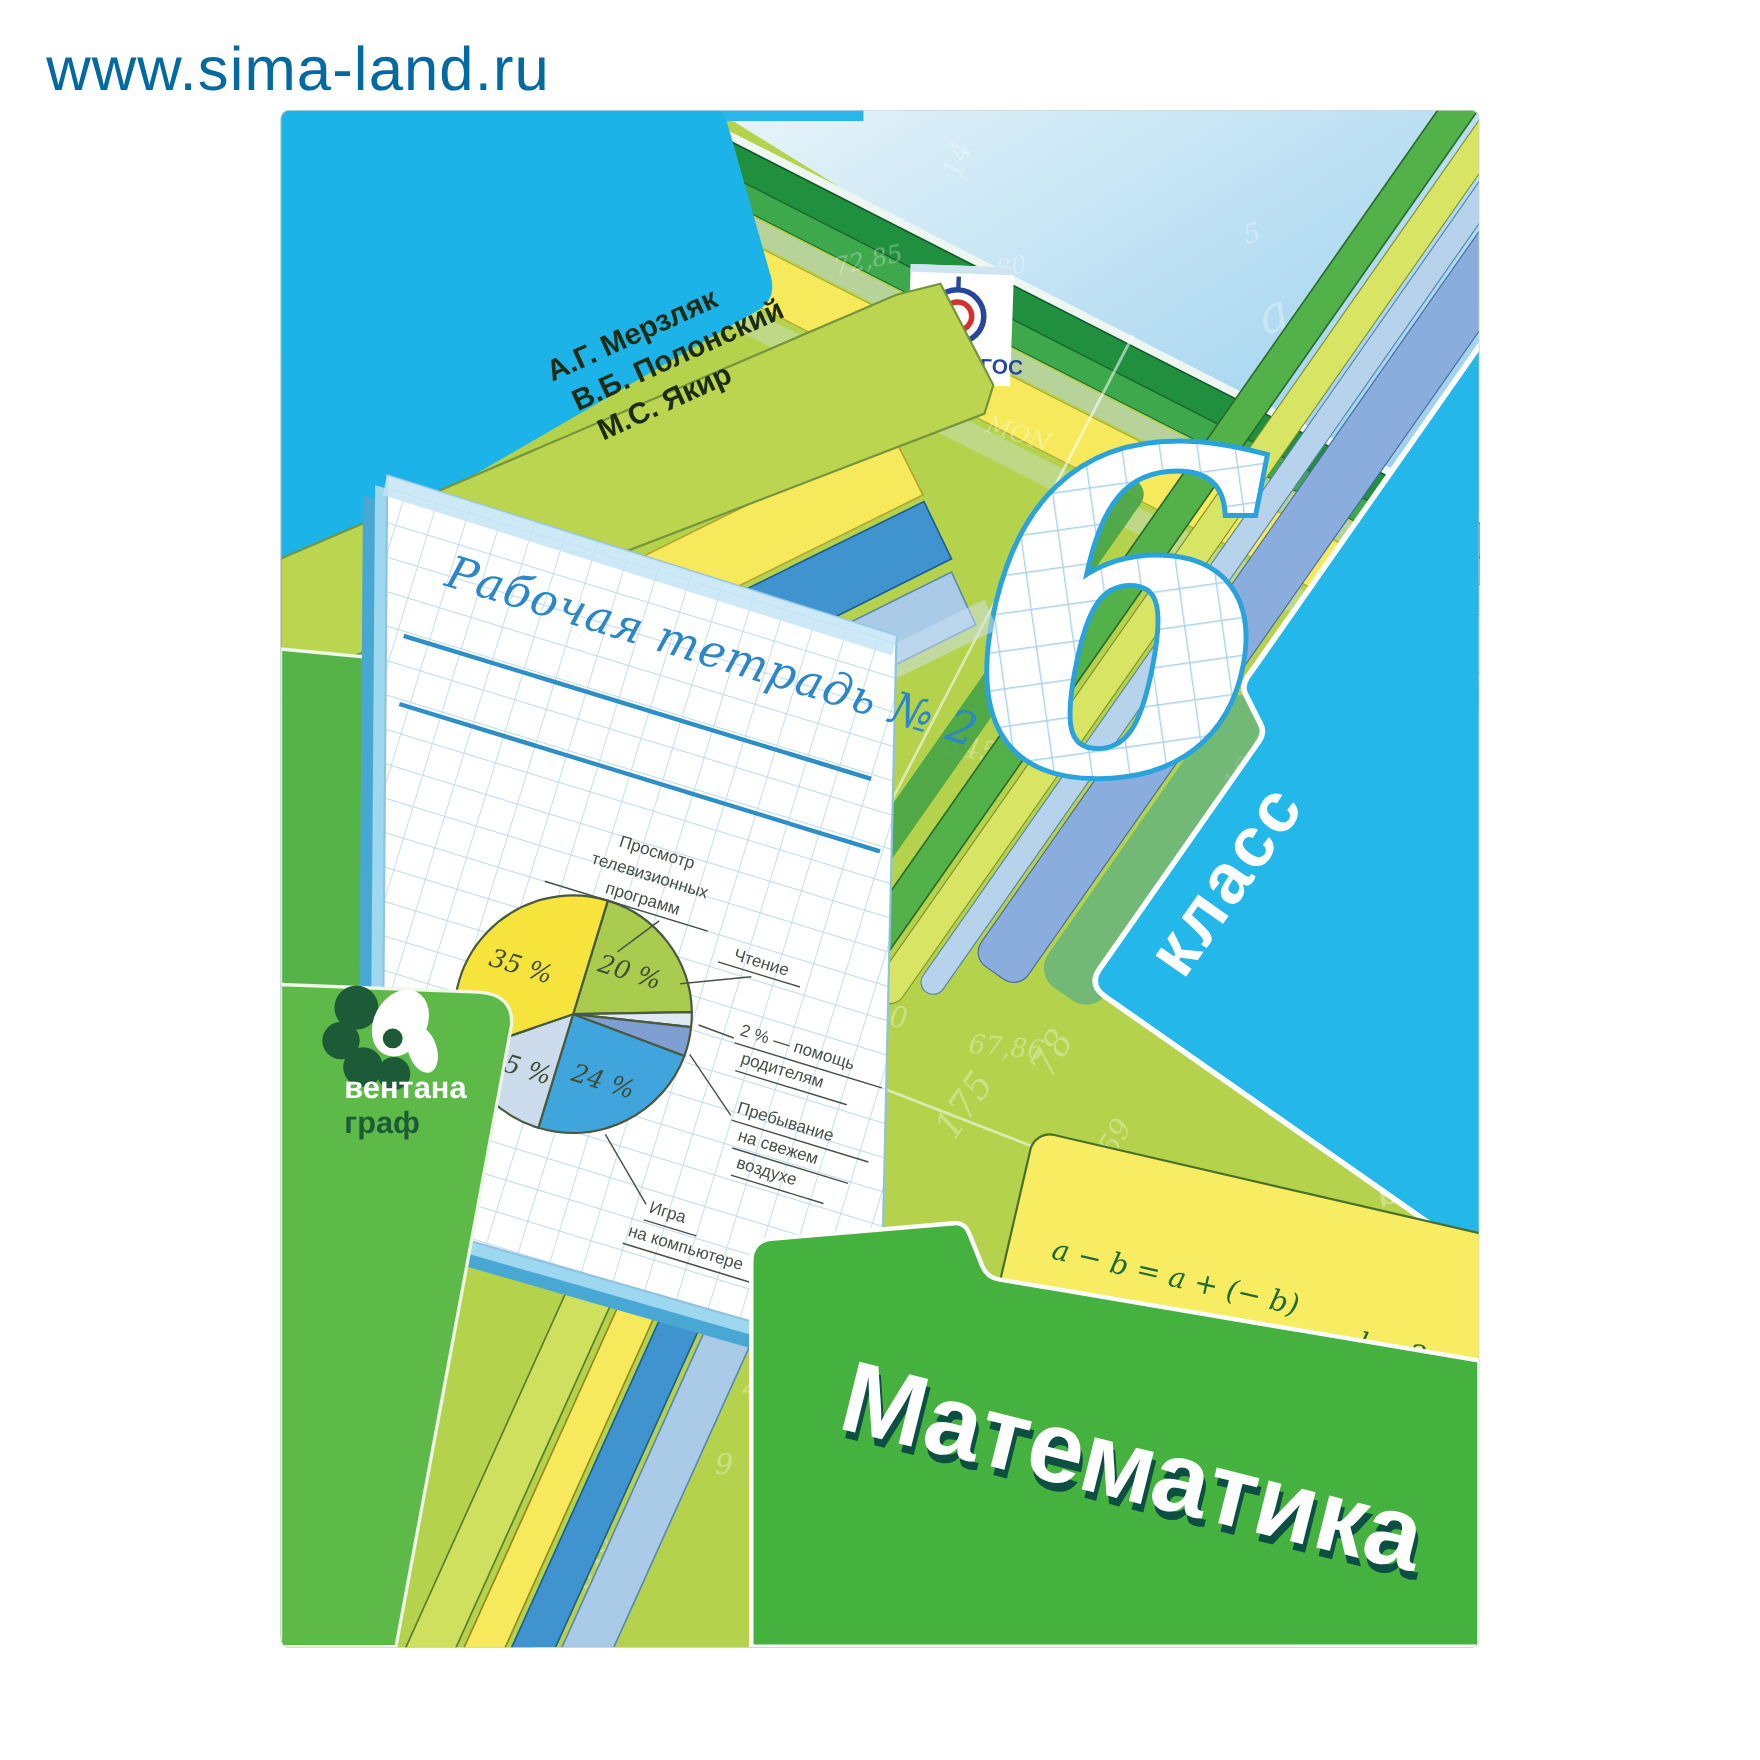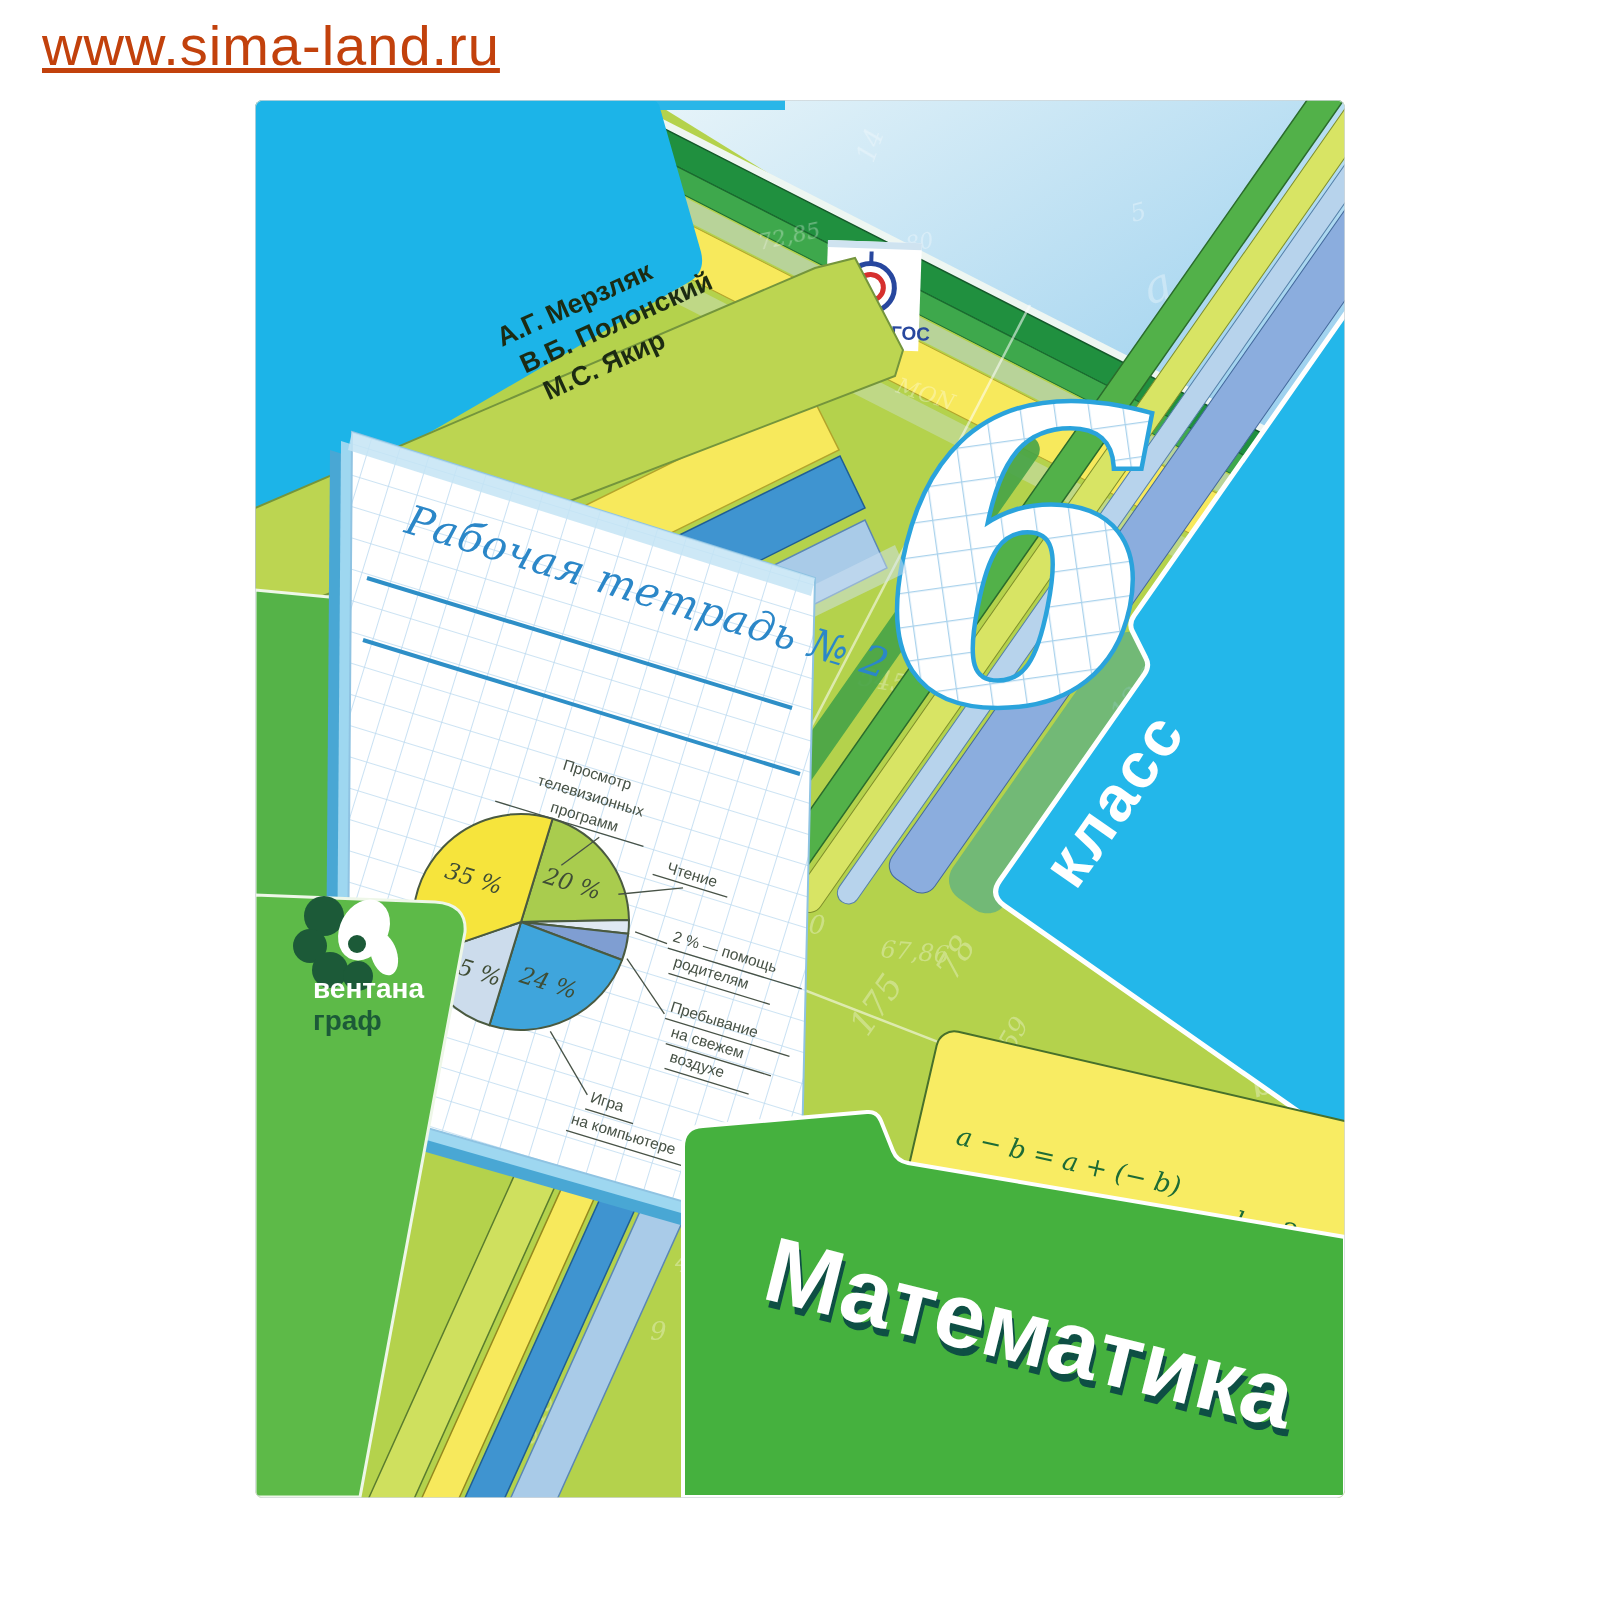--- a/index.html
+++ b/index.html
@@ -1,19 +1,19 @@
 <!DOCTYPE html>
 <html><head>
 <meta charset="utf-8">
 <style>
   html,body{margin:0;padding:0;background:#ffffff;}
   .stage{position:relative;width:1600px;height:1600px;background:#ffffff;overflow:hidden;
          font-family:"Liberation Sans",sans-serif;}
-  .watermark{position:absolute;left:42px;top:13px;font-size:56px;font-weight:400;
-             color:#c2410c;letter-spacing:1px;text-decoration:underline;}
+  .watermark{position:absolute;left:42px;top:30px;font-size:56px;font-weight:400;
+             color:#0369a1;letter-spacing:1px;}
   .cover{position:absolute;left:255px;top:100px;width:1090px;height:1398px;}
   .cover svg{display:block;width:100%;height:100%;}
   text{user-select:none;}
 </style>
 </head>
 <body>
 
 <div class="stage">
   <div class="watermark">www.sima-land.ru</div>
 

